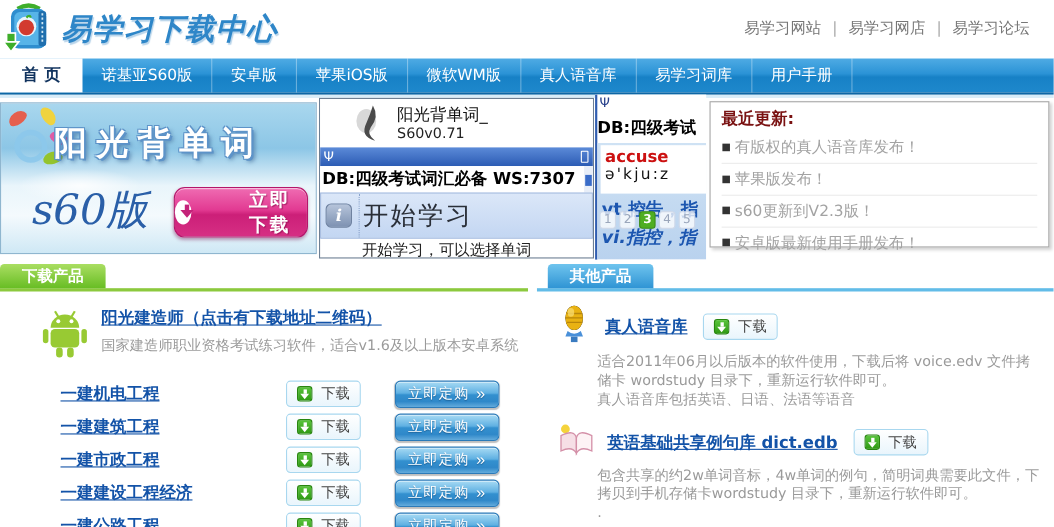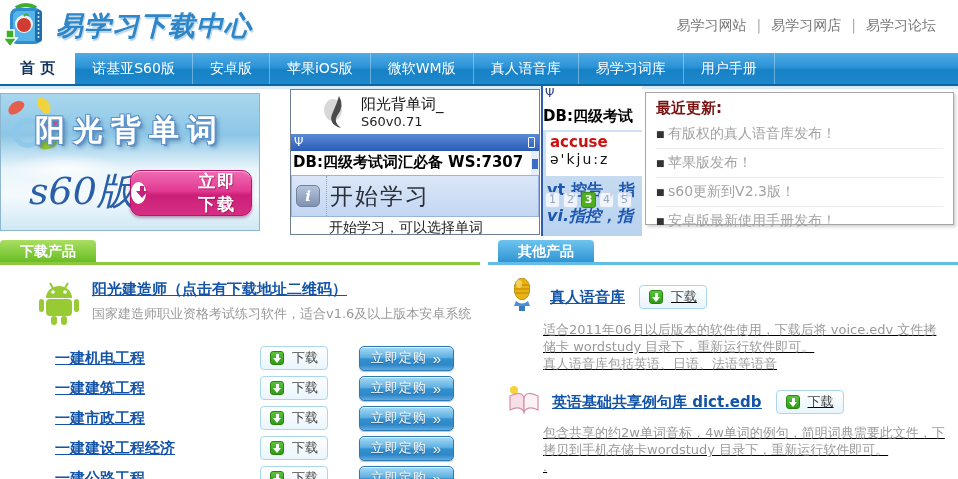--- a/index.html
+++ b/index.html
@@ -20,21 +20,21 @@
   .nav { height:33px; background:linear-gradient(180deg,#4fabe4 0%,#2b93d6 45%,#1781c6 55%,#1e88cc 100%);
     border-bottom:2px solid #0d67a6; box-shadow:0 3px 0 #d8ecf8; display:flex; }
   .nav a { display:flex; align-items:center; padding:0 17px; color:#fff; font-size:14px;
     text-decoration:none; border-right:1px solid rgba(255,255,255,.35); }
   .nav a.active { background:#fff; color:#11335e; font-weight:bold; font-size:15px;
     padding:0 20px; border-right:none; }
 
   
   .banner-row { position:relative; height:152px; }
 
-  .banner { position:absolute; left:0; top:7px; width:260px; height:138px; overflow:hidden;
+  .banner { position:absolute; left:0; top:7px; width:288px; height:138px; overflow:hidden;
     border:1px solid #8fb6cf;
     background:
       radial-gradient(60px 18px at 70% 62%, rgba(255,255,255,.9), rgba(255,255,255,0) 70%),
       radial-gradient(80px 22px at 25% 55%, rgba(255,255,255,.85), rgba(255,255,255,0) 70%),
       linear-gradient(180deg,#a9d7ee 0%,#8cc6e6 30%,#e9f5fb 55%,#f4fafd 75%,#cfe8f5 100%); }
   .banner-title { position:absolute; left:0; right:0; top:16px; text-align:center; color:#fff;
     font-size:30px; font-weight:bold; letter-spacing:8px;
     text-shadow:2px 2px 0 #5d93c8, -1px -1px 0 #5d93c8, 1px -1px 0 #5d93c8, -1px 1px 0 #5d93c8, 3px 3px 4px rgba(40,80,130,.6); }
   .banner-edition { position:absolute; left:28px; top:72px; font-size:38px; font-style:italic;
     color:#2a5fa8; font-family:"DejaVu Serif","Liberation Serif",serif; }
@@ -102,21 +102,21 @@
     border:1px solid #a6a6a6; box-shadow:2px 2px 3px rgba(0,0,0,.18); padding:6px 10px 0 10px; }
   .updates-title { color:#7a1212; font-weight:bold; font-size:15px; margin-bottom:2px; }
   .updates li { list-style:none; font-size:14px; color:#a3a3a3; padding:5px 0 5px 12px; position:relative;
     border-bottom:1px solid #ececec; }
   .updates li:last-child { border-bottom:none; }
   .updates li .blt { position:absolute; left:0; top:9px; color:#333; font-size:9px; }
 
   
   .content { position:relative; height:239px; margin-top:2px; }
   .col-left  { position:absolute; left:0; top:0; width:480px; height:239px; overflow:hidden; }
-  .col-right { position:absolute; left:488px; top:0; width:470px; height:239px; overflow:hidden;text-decoration:underline; }
+  .col-right { position:absolute; left:488px; top:0; width:470px; height:239px; overflow:hidden; }
   .sect-head { height:25px; position:relative; }
   .sect-head .tab { display:inline-block; height:22px; padding:0 20px; color:#fff; font-size:14px;
     font-weight:bold; line-height:22px; border-radius:4px 4px 0 0; }
   .green .tab { background:linear-gradient(180deg,#aade62,#68bd24); }
   .green { border-bottom:3px solid #8cc93e; }
   .blue .tab { background:linear-gradient(180deg,#6fc4ee,#2f94d4); margin-left:10px; }
   .blue { border-bottom:3px solid #62bce8; }
 
   .prod-head { display:flex; align-items:flex-start; margin-top:14px; }
   .prod-head .ico { flex:none; }

